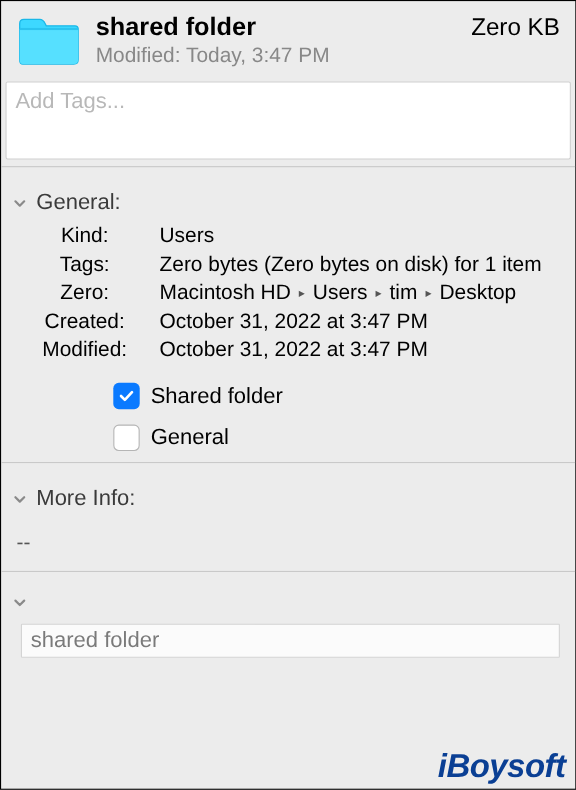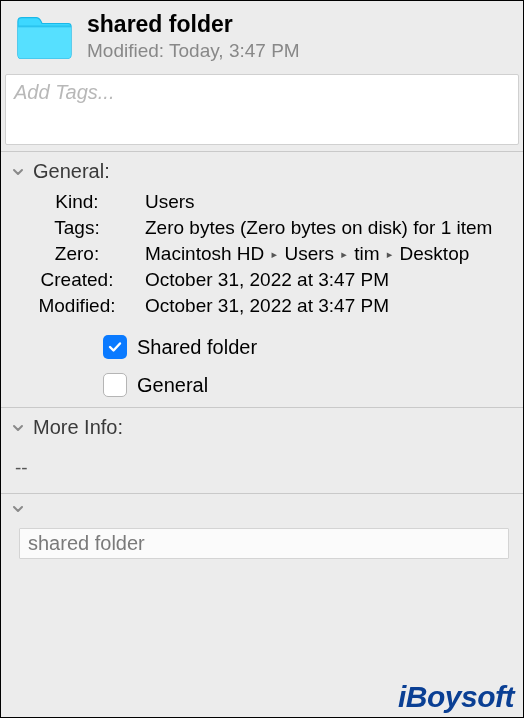--- a/index.html
+++ b/index.html
@@ -59,34 +59,34 @@
       color: #888;
     }
     .tags-field {
       margin: 4px 4px 6px 4px;
       background: #fff;
       padding: 6px 8px 40px 8px;
       font-size: 20px;
       color: #b8b8b8;
       border: 1px solid #d0d0d0;
       border-radius: 2px;
-      font-style: italic;
     }
     .section {
       border-top: 1px solid #c9c9c9;
       padding: 6px 10px 10px 10px;
     }
     .section-header {
       display: flex;
       align-items: center;
       gap: 8px;
       font-size: 20px;
       color: #3a3a3a;
       padding: 2px 0 8px 0;
       cursor: default;
+      margin-top: 13px;
     }
     .chevron {
       width: 14px;
       height: 14px;
       display: inline-flex;
       align-items: center;
       justify-content: center;
     }
     .chevron svg {
       width: 12px;
@@ -190,20 +190,21 @@
   <div class="folder-icon">
     <svg class="folder-svg" viewBox="0 0 60 48">
       <path d="M 3 8 Q 3 4 7 4 L 22 4 Q 25 4 27 8 L 28 10 L 55 10 Q 58 10 58 13 L 58 42 Q 58 46 54 46 L 6 46 Q 3 46 3 42 Z" fill="#3dd8ff" stroke="#1ab8e8" stroke-width="1.2"></path>
       <path d="M 3 13 L 58 13 L 58 42 Q 58 46 54 46 L 6 46 Q 3 46 3 42 Z" fill="#56e0ff"></path>
       <rect x="3" y="12" width="55" height="2" fill="#2bc4ef"></rect>
     </svg>
   </div>
   <div class="header-text">
     <div class="title-row">
       <span class="folder-title">shared folder</span>
+      <span class="folder-size">Zero KB</span>
     </div>
     <div class="modified-line">
       <span>Modified:</span>
       <span>Today, 3:47 PM</span>
     </div>
   </div>
 </div>
 
 <div class="tags-field">Add Tags...</div>
 

